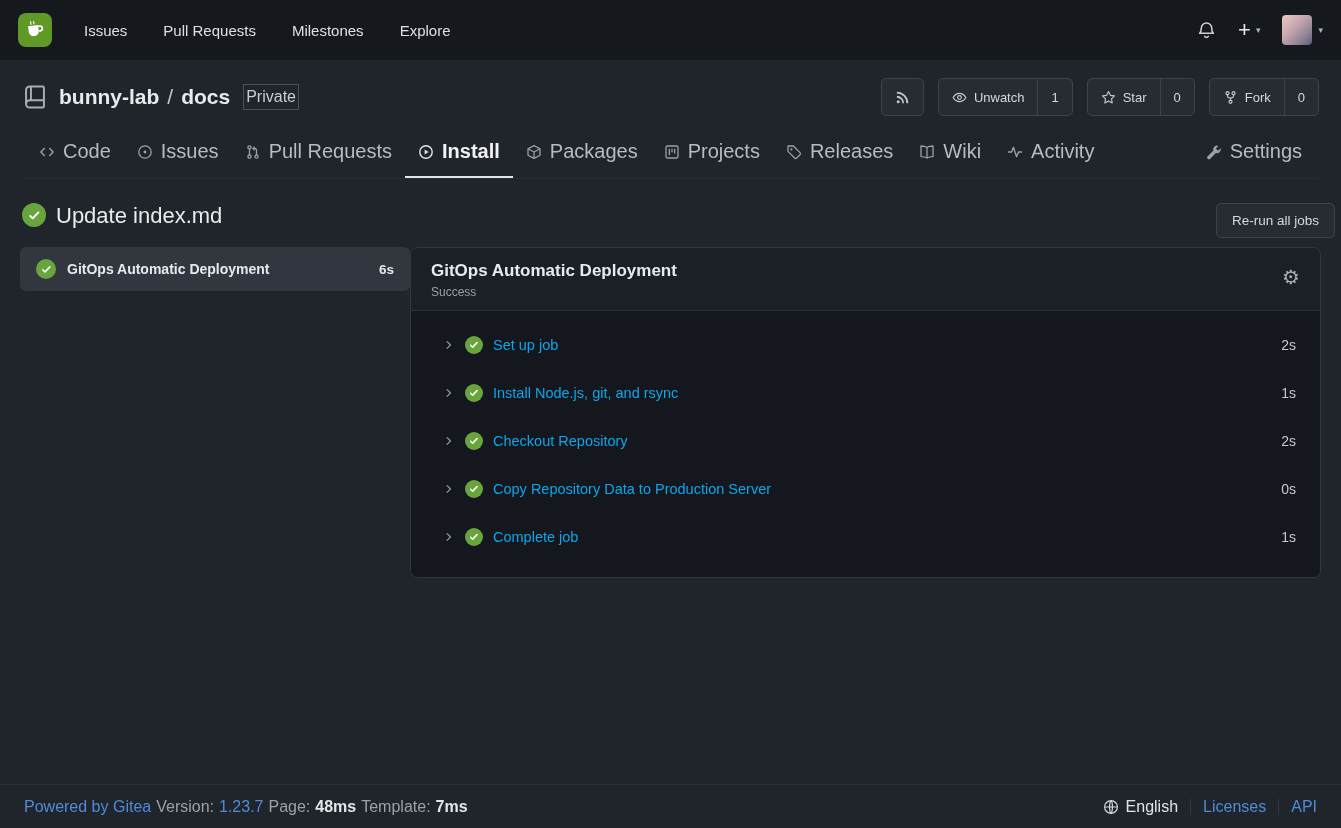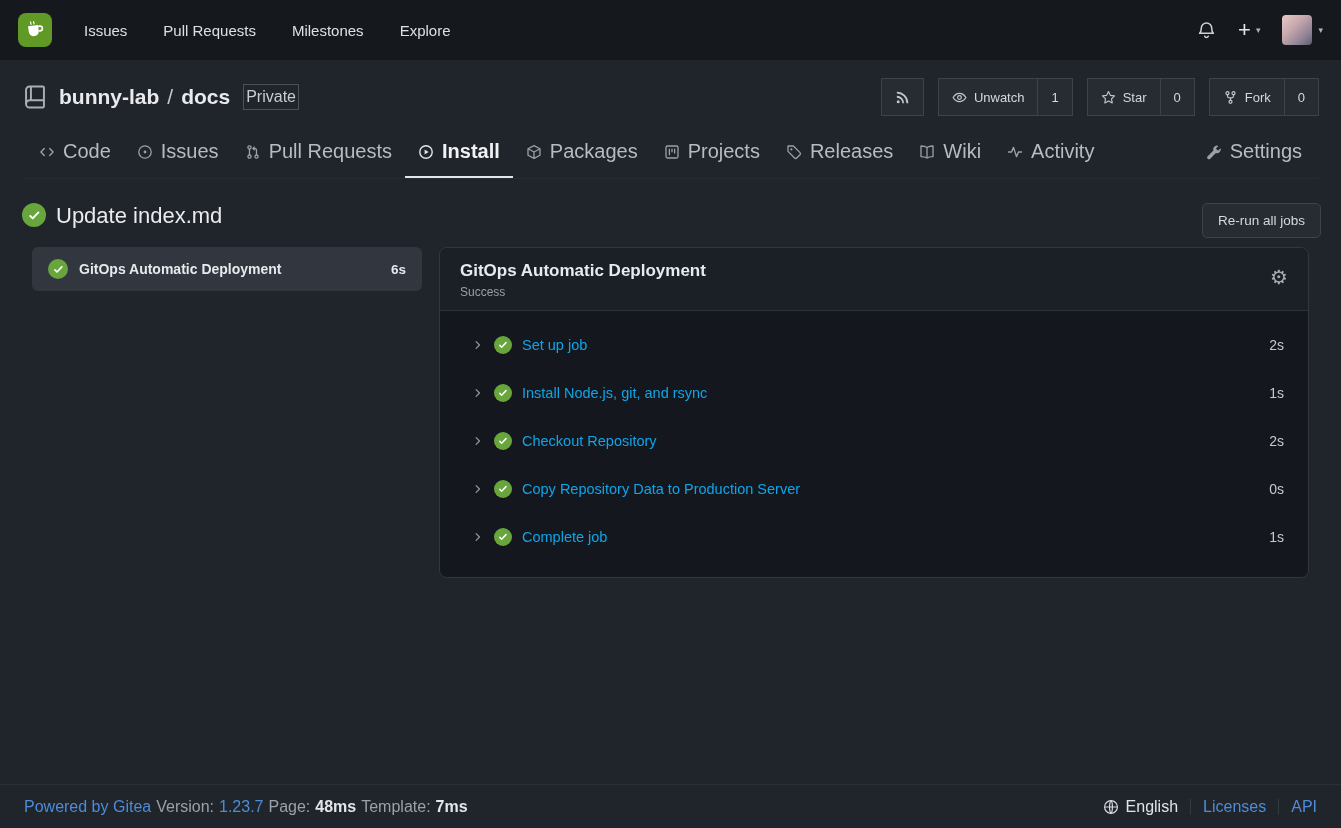--- a/index.html
+++ b/index.html
@@ -34,21 +34,21 @@
   .repo-title-row { display:flex; align-items:center; }
   .repo-icon { color:#a9afb6; }
   .repo-title { display:flex; align-items:baseline; gap:8px; margin-left:11px;
                 font-size:21px; color:#e8eaed; }
   .repo-title .owner { font-weight:700; }
   .repo-title .sep { color:#c6cacf; }
   .repo-title .name { font-weight:600; }
   .private-badge { margin-left:13px; border:1px solid #4a5058; border-radius:0;
                    padding:3px 2px; font-size:16px; color:#c9cdd2; align-self:center; }
   .repo-actions { margin-left:auto; display:flex; gap:14px; }
-  .btn-group { display:flex; border:1px solid #3d434c; border-radius:0;
+  .btn-group { display:flex; border:1px solid #3d434c; border-radius:5px;
                overflow:hidden; background:#272c33; height:38px; }
   .btn-seg { padding:0 13px; font-size:13px; display:flex; gap:7px; align-items:center;
              color:#d5d8dc; cursor:pointer; }
   .btn-seg.count { border-left:1px solid #3d434c; min-width:34px; justify-content:center; }
   .btn-seg .seg-icon { color:#c2c6cb; }
 
   
   .repo-tabs { display:flex; align-items:stretch; margin-top:12px; padding:0 4px;
                border-bottom:1px solid #262b32; }
   .tab { display:flex; gap:8px; align-items:center; padding:12px 13px 13px;
@@ -68,26 +68,26 @@
 
   
   .run-header { padding:24px 22px 18px; position:relative; }
   .run-title-row { display:flex; gap:10px; }
   .run-title { font-size:22px; color:#e9ebee; font-weight:400; }
   .run-sub { margin-left:34px; margin-top:9px; font-size:14px; color:#9aa1a8;
              display:flex; align-items:center; }
   .run-sub .wf { color:#d9dce0; font-weight:700; cursor:pointer; }
   .branch-badge { background:#3a4047; color:#ced2d7; padding:3px 9px; border-radius:4px;
                   font-size:12.5px; margin-left:9px; cursor:pointer; }
-  .rerun-btn { position:absolute; right:20px; top:24px; background:#272c33;
+  .rerun-btn { position:absolute; right:6px; top:24px; background:#272c33;
                border:1px solid #3d434c; border-radius:5px; padding:9px 15px;
                font-size:13.5px; color:#d5d8dc; cursor:pointer; }
 
   
-  .run-body { display:flex; padding:0 32px; gap:17px; align-items:flex-start; flex:1; }
+  .run-body { display:flex; padding:0 20px; align-items:flex-start; flex:1; }
   .job-list { width:390px; flex-shrink:0; }
   .job-item { display:flex; align-items:center; gap:11px; background:#31363f;
               border-radius:6px; padding:12px 16px; cursor:pointer; }
   .job-item .job-name { font-weight:700; font-size:14px; color:#e7e9ec; flex:1; }
   .job-item .job-dur { font-weight:700; font-size:13.5px; color:#e7e9ec; }
 
   .panel { flex:1; border:1px solid #31373f; border-radius:8px; overflow:hidden; }
   .panel-header { background:#1b1f26; padding:13px 20px 11px; border-bottom:1px solid #2c323a;
                   display:flex; align-items:flex-start; }
   .panel-title { font-size:17px; font-weight:600; color:#e8eaed; }

